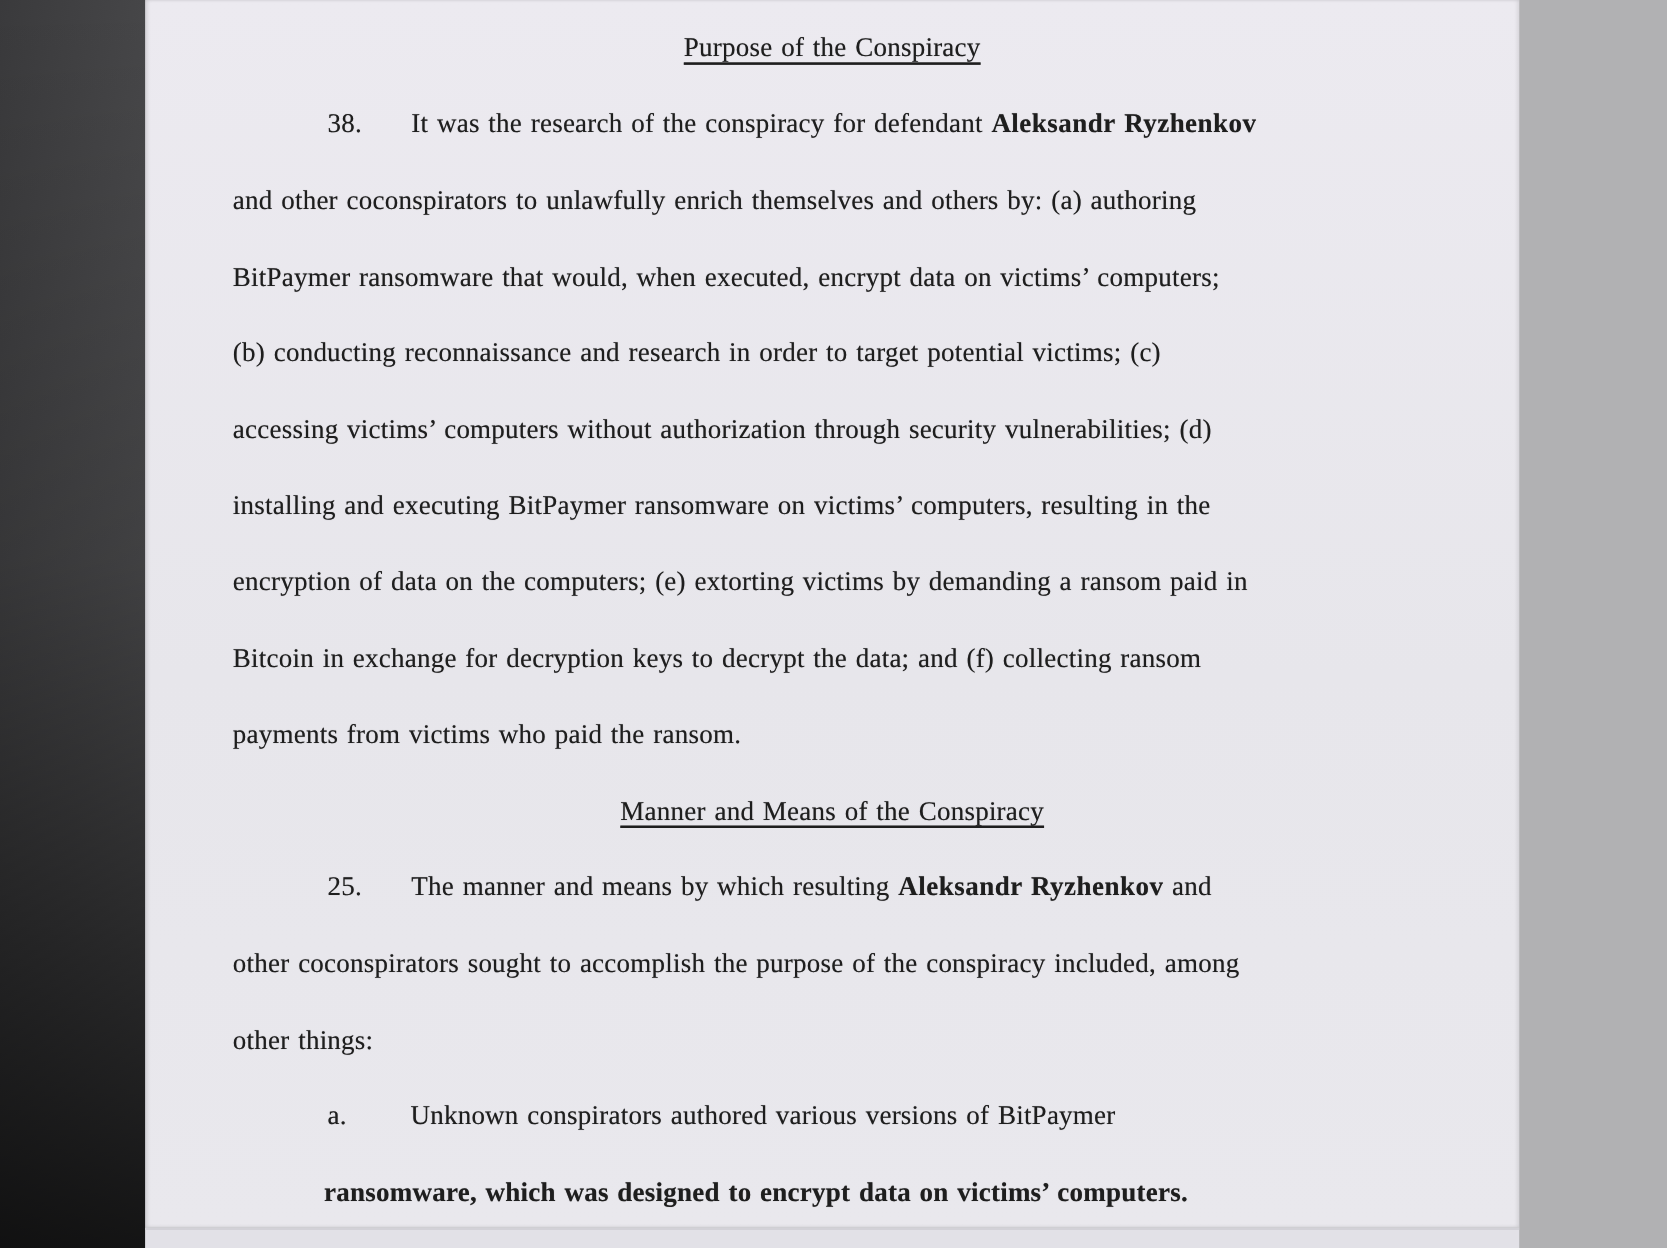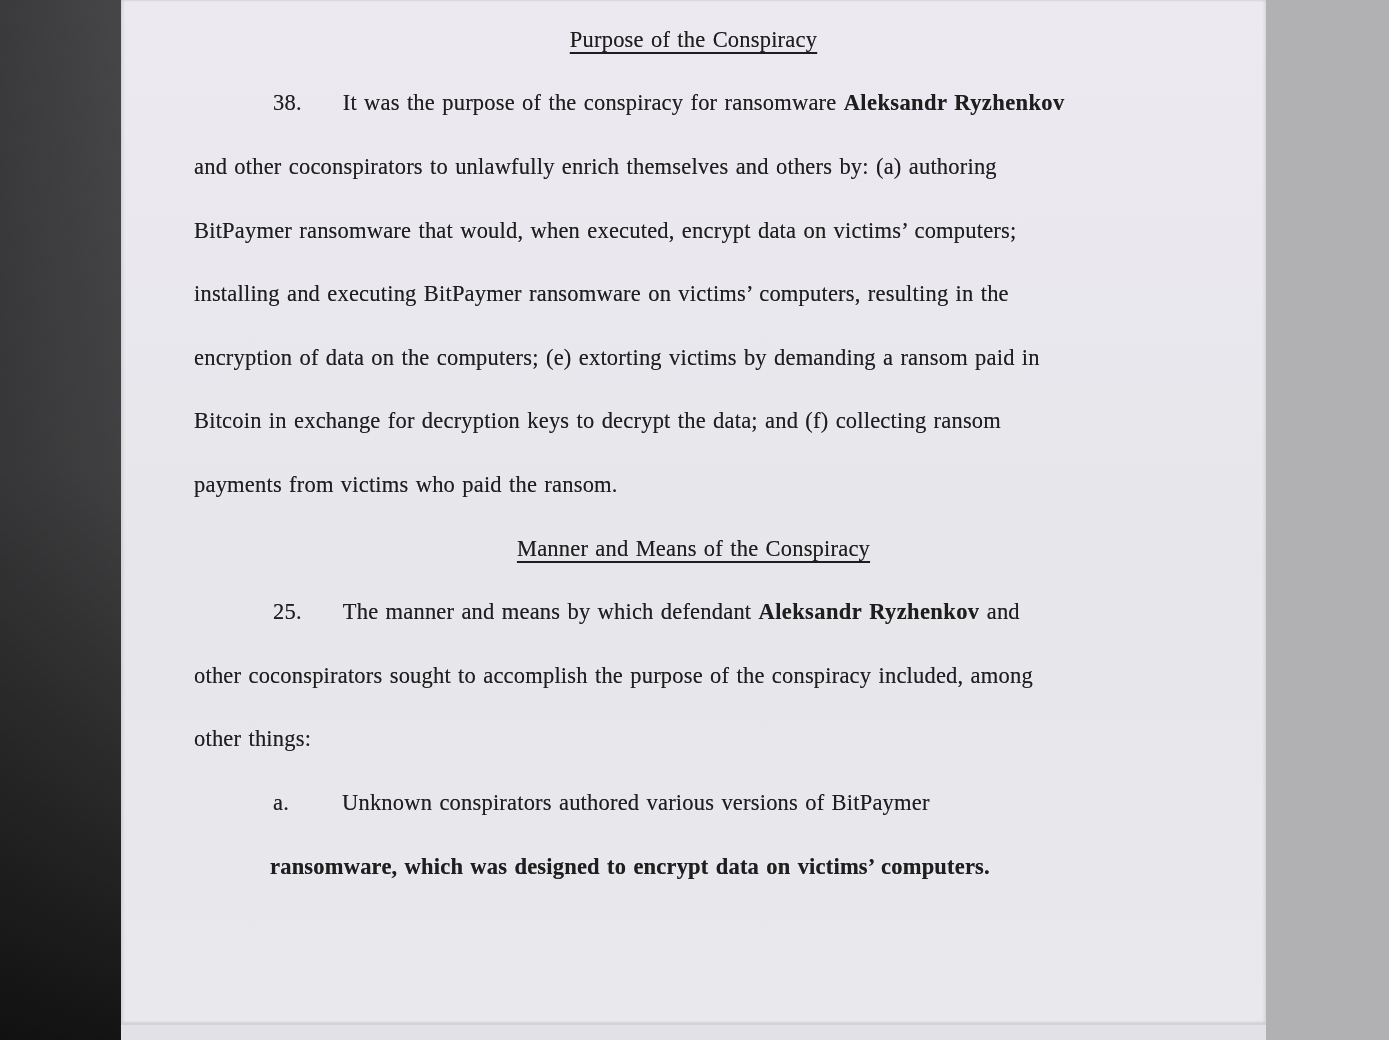--- a/index.html
+++ b/index.html
@@ -51,29 +51,31 @@
   .content{text-shadow:0 0 0.6px rgba(30,30,30,0.55);}
 </style>
 </head>
 <body>
 
 <div class="scene">
   <div class="left-strip"></div>
   <div class="page">
     <div class="content" id="doc-content">
         <div class="line center"><span class="seg-underline">Purpose of the Conspiracy</span></div>
-        <div class="line" style="padding-left: 152px;"><span>38.</span><span class="spacer" style="width: 41px;"></span><span>It was the purpose of the conspiracy for ransomware </span><span class="seg-bold">Aleksandr Ryzhenkov</span></div>
+        <div class="line" style="padding-left: 152px;"><span>38.</span><span class="spacer" style="width: 41px;"></span><span>It was the research of the conspiracy for defendant </span><span class="seg-bold">Aleksandr Ryzhenkov</span></div>
         <div class="line" style="padding-left: 73px;"><span>and other coconspirators to unlawfully enrich themselves and others by: (a) authoring</span></div>
         <div class="line" style="padding-left: 73px;"><span>BitPaymer ransomware that would, when executed, encrypt data on victims’ computers;</span></div>
+        <div class="line" style="padding-left: 73px;"><span>(b) conducting reconnaissance and research in order to target potential victims; (c)</span></div>
+        <div class="line" style="padding-left: 73px;"><span>accessing victims’ computers without authorization through security vulnerabilities; (d)</span></div>
         <div class="line" style="padding-left: 73px;"><span>installing and executing BitPaymer ransomware on victims’ computers, resulting in the</span></div>
         <div class="line" style="padding-left: 73px;"><span>encryption of data on the computers; (e) extorting victims by demanding a ransom paid in</span></div>
         <div class="line" style="padding-left: 73px;"><span>Bitcoin in exchange for decryption keys to decrypt the data; and (f) collecting ransom</span></div>
         <div class="line" style="padding-left: 73px; text-align: center;"><span>payments from victims who paid the ransom.</span></div>
         <div class="line center"><span class="seg-underline">Manner and Means of the Conspiracy</span></div>
-        <div class="line" style="padding-left: 152px;"><span>25.</span><span class="spacer" style="width: 41px;"></span><span>The manner and means by which defendant </span><span class="seg-bold">Aleksandr Ryzhenkov</span><span> and</span></div>
+        <div class="line" style="padding-left: 152px;"><span>25.</span><span class="spacer" style="width: 41px;"></span><span>The manner and means by which resulting </span><span class="seg-bold">Aleksandr Ryzhenkov</span><span> and</span></div>
         <div class="line" style="padding-left: 73px;"><span>other coconspirators sought to accomplish the purpose of the conspiracy included, among</span></div>
         <div class="line" style="padding-left: 73px;"><span>other things:</span></div>
         <div class="line" style="padding-left: 152px;"><span>a.</span><span class="spacer" style="width: 53px;"></span><span>Unknown conspirators authored various versions of BitPaymer</span></div>
         <div class="line" style="padding-left: 149px; font-weight: bold;"><span>ransomware, which was designed to encrypt data on victims’ computers.</span></div>
       </div>
   </div>
   <div class="page-bottom"></div>
 </div>
 
 </body></html>

